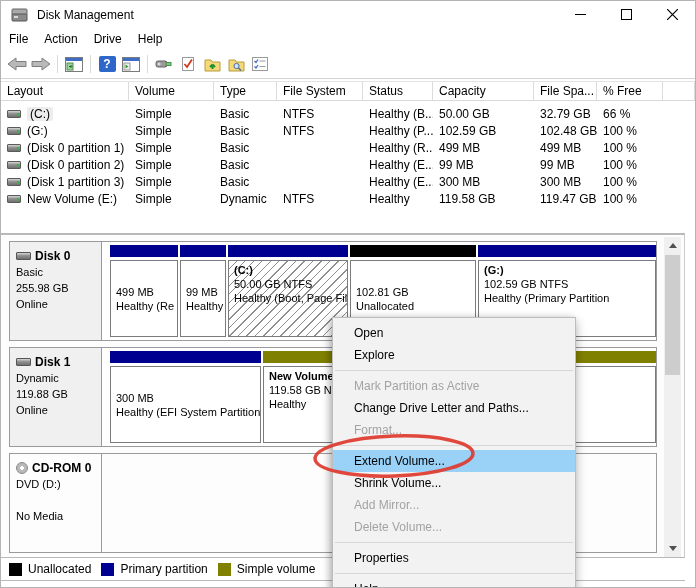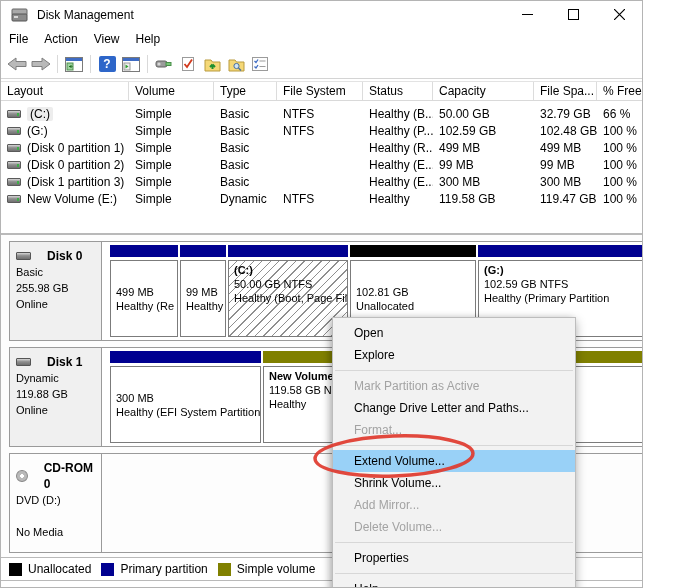--- a/index.html
+++ b/index.html
@@ -1,18 +1,18 @@
 <!DOCTYPE html>
 <html><head>
 <meta charset="utf-8">
 <style>
   * { margin:0; padding:0; box-sizing:border-box; }
   html,body { width:696px; height:588px; background:#fff; overflow:hidden;
               font-family:"Liberation Sans", sans-serif; color:#000; }
-  .win { position:relative; width:643px; height:588px; background:#fff;
+  .win { position:relative; width:696px; height:588px; background:#fff;
          border:1px solid #b4b4b4; overflow:hidden; }
 
   
   .titlebar { position:absolute; top:0; left:0; right:0; height:27px; background:#fff;
               display:flex; align-items:center; }
   .title-icon { margin-left:10px; width:18px; height:14px; position:relative; }
   .title-text { margin-left:8px; font-size:12px; }
   .cap-btns { position:absolute; right:0; top:0; height:27px; display:flex; }
   .cap-btn { width:46px; height:27px; display:flex; align-items:center; justify-content:center; }
   .cap-btn svg { display:block; }
@@ -41,21 +41,21 @@
              background:linear-gradient(#d6d6d6, #8f8f8f 45%, #707070); position:relative; }
   .volicon::after { content:''; position:absolute; right:1px; top:2px; width:2px; height:3px; background:#3fae49; }
   .faint-sel { background:#ededed; border-radius:2px; padding:0 3px; }
 
   
   .gpane { position:absolute; top:232px; left:0; width:684px; height:324px; background:#fdfdfd;
            border-top:2px solid #b9b9b9; border-right:1px solid #c9c9c9; }
   .disk-row { position:absolute; left:8px; width:648px; height:100px; border:1px solid #9a9a9a; background:#fff; }
   .disk-label { position:absolute; left:0; top:0; width:92px; height:100%; background:#f0f0f0;
                 border-right:1px solid #9a9a9a; padding:6px 0 0 6px; font-size:11px; line-height:16px; }
-  .disk-label .dname { font-weight:bold; font-size:12px; display:flex; align-items:center; gap:16px; }
+  .disk-label .dname { font-weight:bold; font-size:12px; display:flex; align-items:center; gap:4px; }
   .diskicon { width:15px; height:8px; border:1px solid #555; border-radius:1px;
               background:linear-gradient(#d6d6d6,#8f8f8f 45%,#707070); }
   .cdicon { width:12px; height:12px; border-radius:50%; background:radial-gradient(circle at 50% 50%, #fff 0 2px, #b9b9b9 2px 5px, #dcdcdc 5px); border:1px solid #888; }
   .part-area { position:absolute; left:92px; top:0; right:0; bottom:0; }
   .part { position:absolute; top:3px; bottom:3px; }
   .part-bar { height:12px; width:100%; }
   .part-body { position:absolute; top:15px; left:0; right:0; bottom:0; border:1px solid #7b7b7b;
                background:#fff; font-size:11px; line-height:14px; padding:2px 0 0 5px; overflow:hidden; }
   .part-body.center { display:flex; flex-direction:column; justify-content:center; padding-top:0; }
   .part-body div { white-space:nowrap; overflow:hidden; }
@@ -114,21 +114,21 @@
         <svg width="11" height="11">
             <path d="M0,0 L11,11 M11,0 L0,11" stroke="#000" stroke-width="1.2"></path>
           </svg>
       </div>
     </div>
   </div>
 
   <div class="menubar">
     <span class="menu-item">File</span>
     <span class="menu-item">Action</span>
-    <span class="menu-item">View</span>
+    <span class="menu-item">Drive</span>
     <span class="menu-item">Help</span>
   </div>
 
   <div class="toolbar">
     <div class="tb-btn">
       <svg width="20" height="14" viewBox="0 0 20 14">
           <path d="M1,7 L9,1 V4.5 H19 V9.5 H9 V13 Z" fill="#b9b9b9" stroke="#7e7e7e"></path>
         </svg>
     </div>
     <div class="tb-btn">

